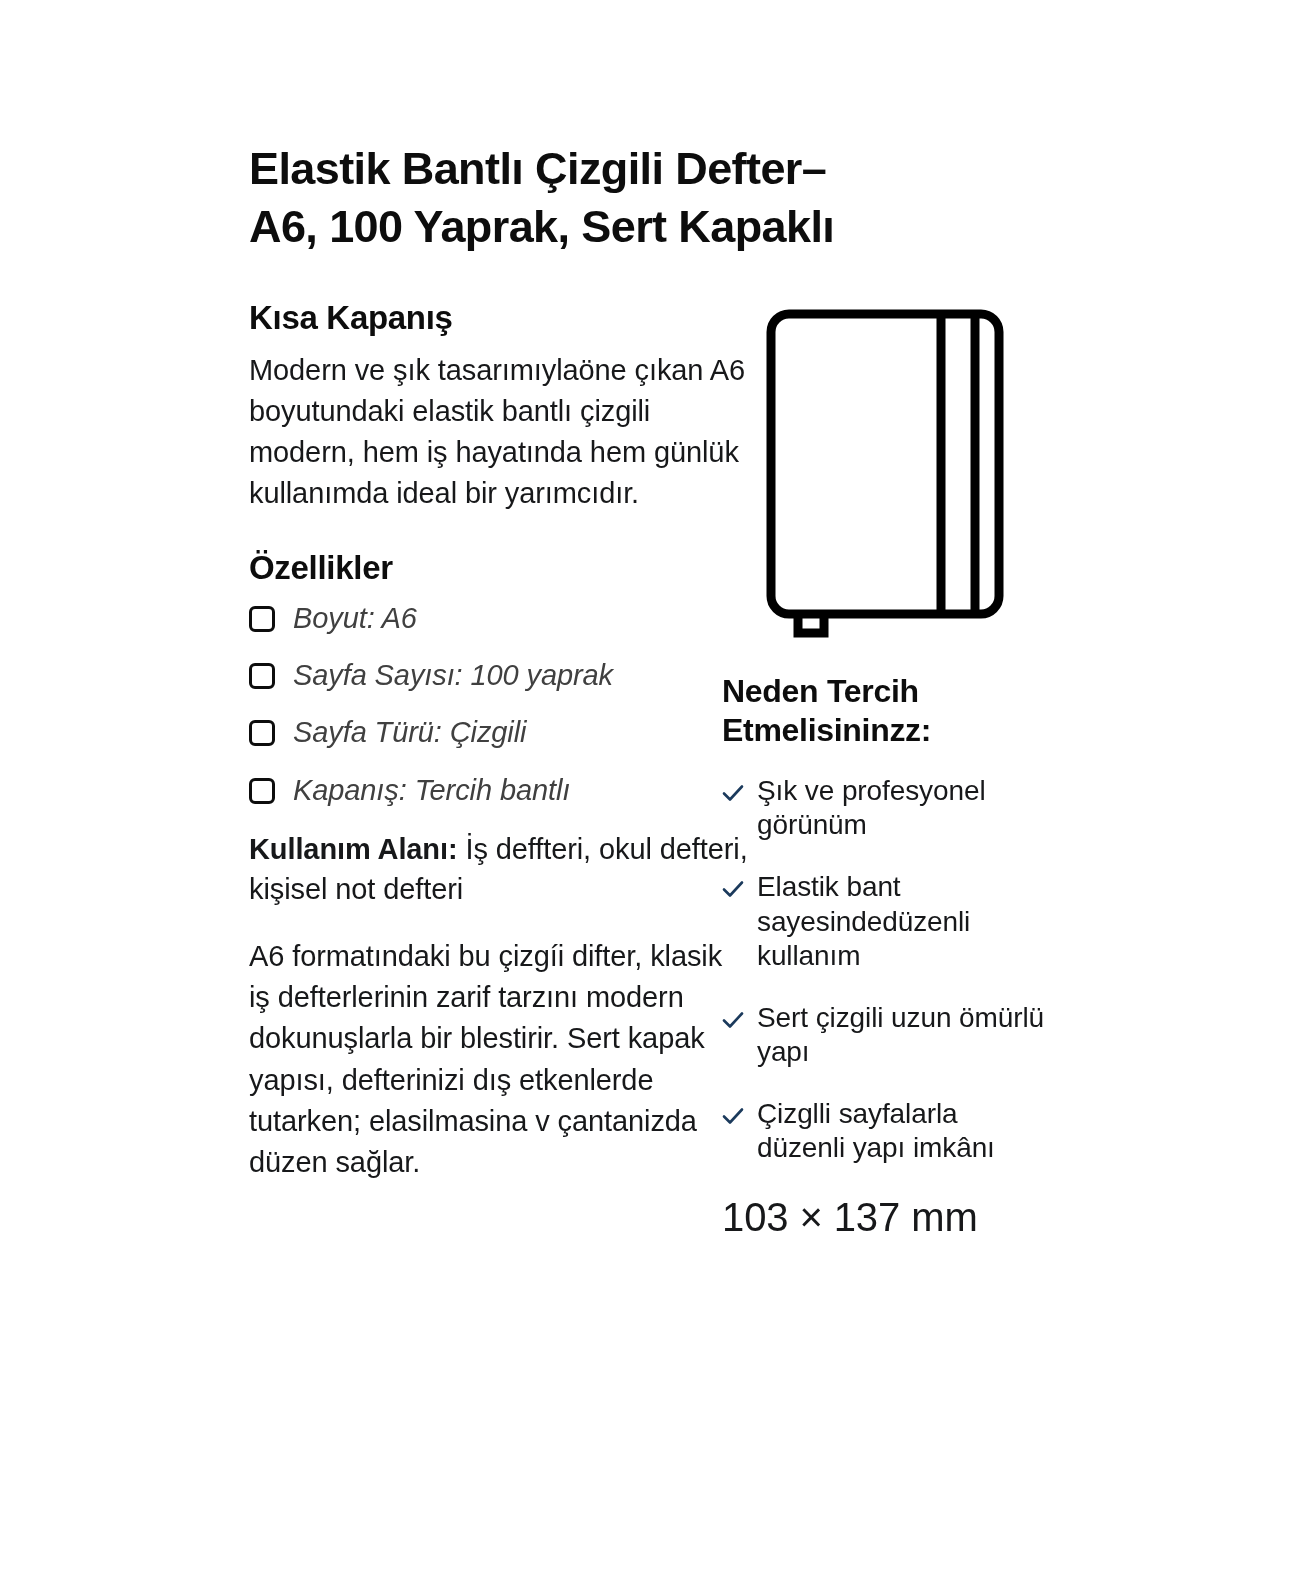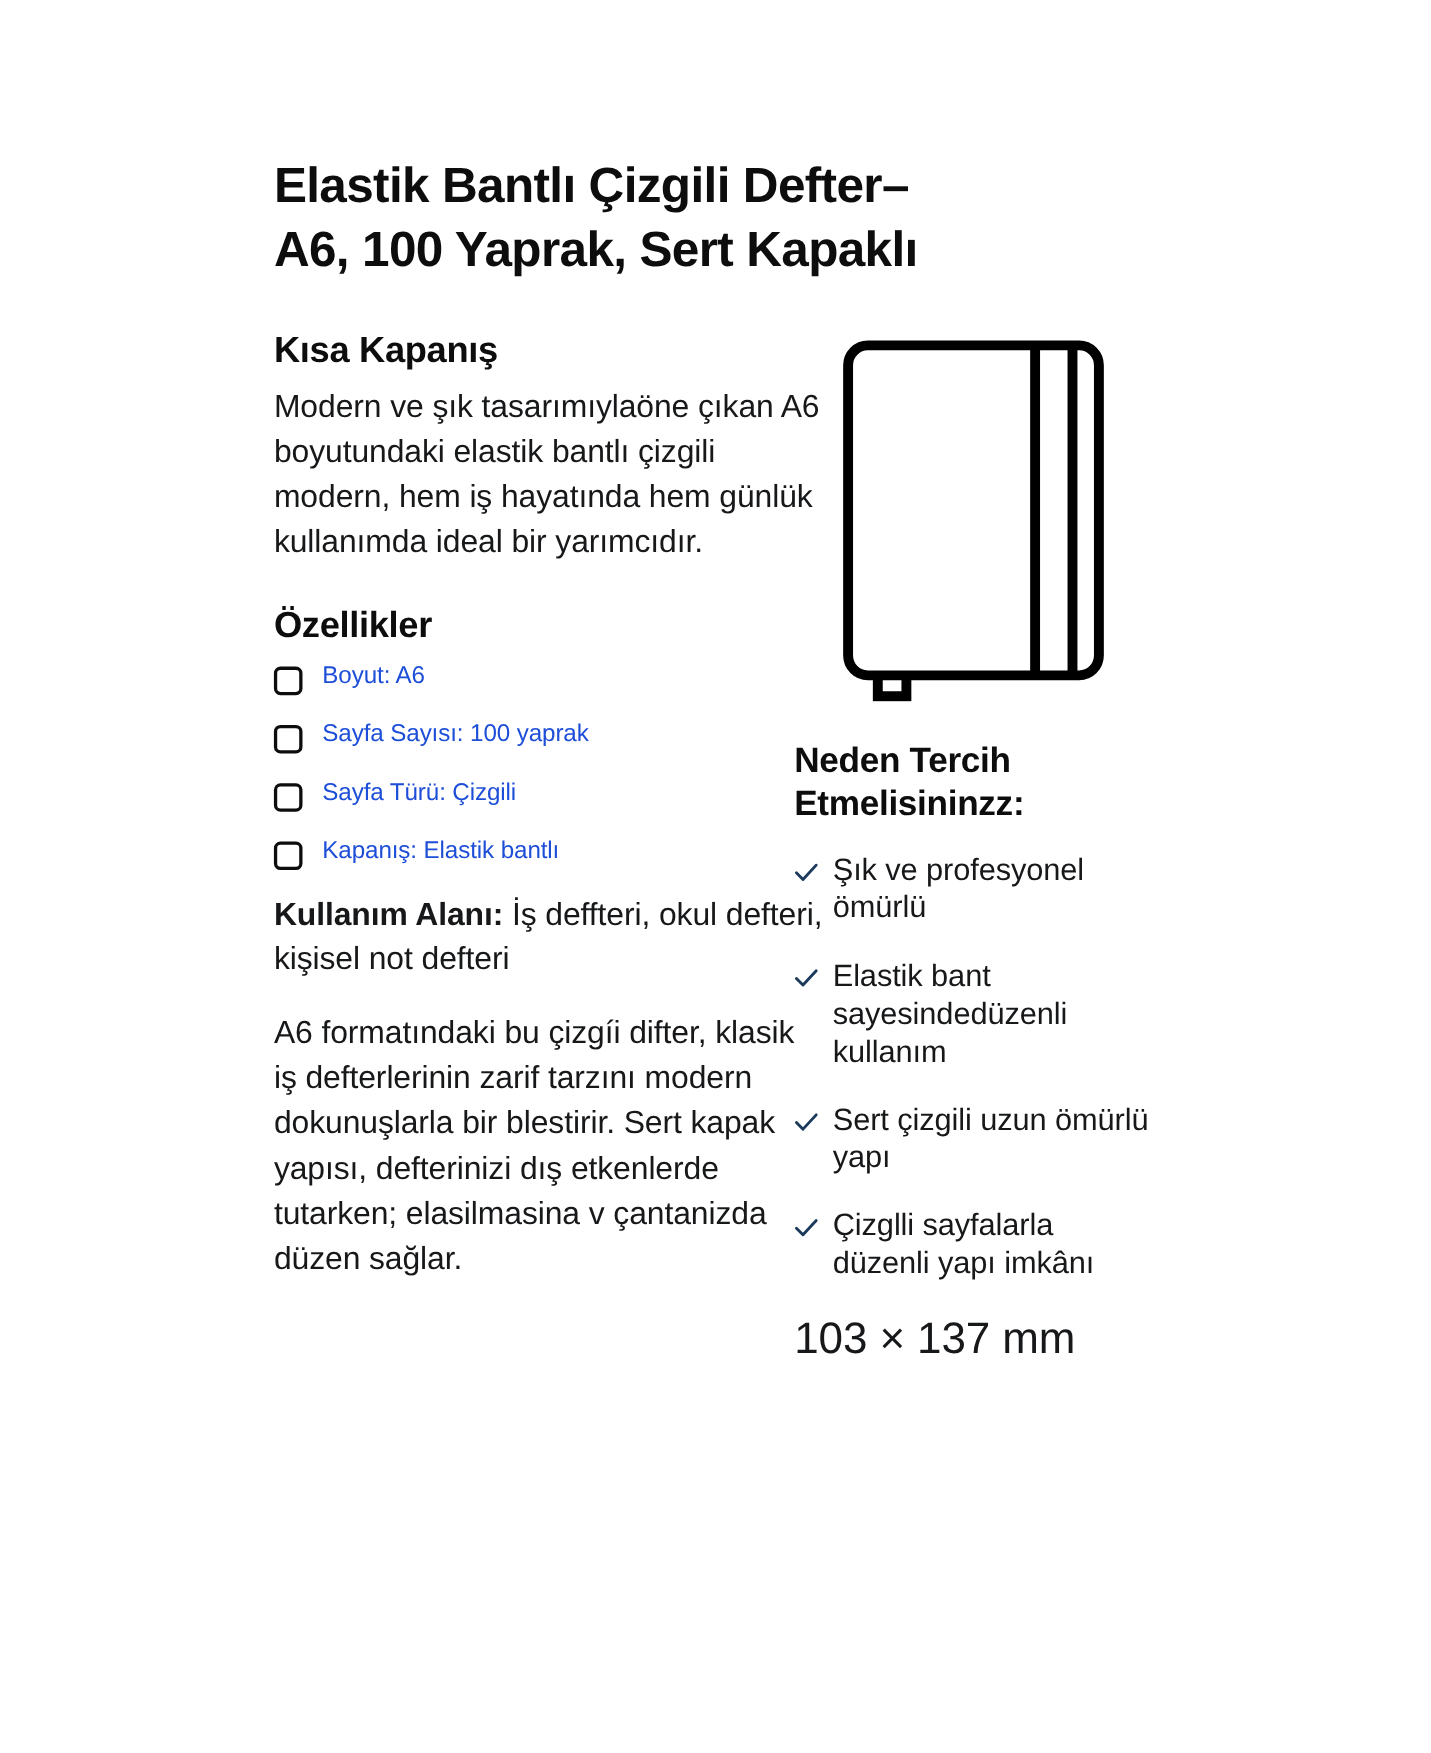--- a/index.html
+++ b/index.html
@@ -112,24 +112,25 @@
     left: 9px;
     top: 0;
     width: 10px;
     height: 9px;
     border: 3.5px solid #0d0d0d;
     border-bottom: none;
     border-radius: 5px 5px 0 0;
     box-sizing: border-box;
   }
   .feature-label {
-    font-size: 22px;
+    font-size: 29px;
     line-height: 1.25;
-    color: #1d4ed8;
-    letter-spacing: -0.1px;
+    color: #404040;
+    letter-spacing: -0.1px;
+    font-style: italic;
   }
 
   .usage {
     font-size: 29px;
     line-height: 1.4;
     color: #17181a;
     margin: 0;
     letter-spacing: -0.1px;
   }
   .usage b { font-weight: 700; }
@@ -215,21 +216,21 @@
       <li class="feature-item">
         <span class="cb"></span>
         <span class="feature-label">Sayfa Sayısı: 100 yaprak</span>
       </li>
       <li class="feature-item">
         <span class="cb"></span>
         <span class="feature-label">Sayfa Türü: Çizgili</span>
       </li>
       <li class="feature-item">
         <span class="cb"></span>
-        <span class="feature-label">Kapanış: Elastik bantlı</span>
+        <span class="feature-label">Kapanış: Tercih bantlı</span>
       </li>
     </ul>
 
     <p class="usage"><b>Kullanım Alanı:</b><span> İş deffteri, okul defteri, kişisel not defteri</span></p>
 
     <div class="spacer-3"></div>
 
     <p class="body-text">A6 formatındaki bu çizgíi difter, klasik iş defterlerinin zarif tarzını modern dokunuşlarla bir blestirir. Sert kapak yapısı, defterinizi dış etkenlerde tutarken; elasilmasina v çantanizda düzen sağlar.</p>
 
   </div>
@@ -244,21 +245,21 @@
   <div class="right-col">
 
     <h2 class="h2-right">Neden Tercih
 Etmelisininzz:</h2>
 
     <ul class="benefit-list">
       <li class="benefit-item">
         <svg class="check-icon" viewBox="0 0 22 22" fill="none">
           <path d="M2 11.5 L8 17.5 L20 4.5" stroke="#1b3a5c" stroke-width="2.6" stroke-linecap="round" stroke-linejoin="round"></path>
         </svg>
-        <span class="benefit-label">Şık ve profesyonel ömürlü</span>
+        <span class="benefit-label">Şık ve profesyonel görünüm</span>
       </li>
       <li class="benefit-item">
         <svg class="check-icon" viewBox="0 0 22 22" fill="none">
           <path d="M2 11.5 L8 17.5 L20 4.5" stroke="#1b3a5c" stroke-width="2.6" stroke-linecap="round" stroke-linejoin="round"></path>
         </svg>
         <span class="benefit-label">Elastik bant sayesindedüzenli kullanım</span>
       </li>
       <li class="benefit-item">
         <svg class="check-icon" viewBox="0 0 22 22" fill="none">
           <path d="M2 11.5 L8 17.5 L20 4.5" stroke="#1b3a5c" stroke-width="2.6" stroke-linecap="round" stroke-linejoin="round"></path>

